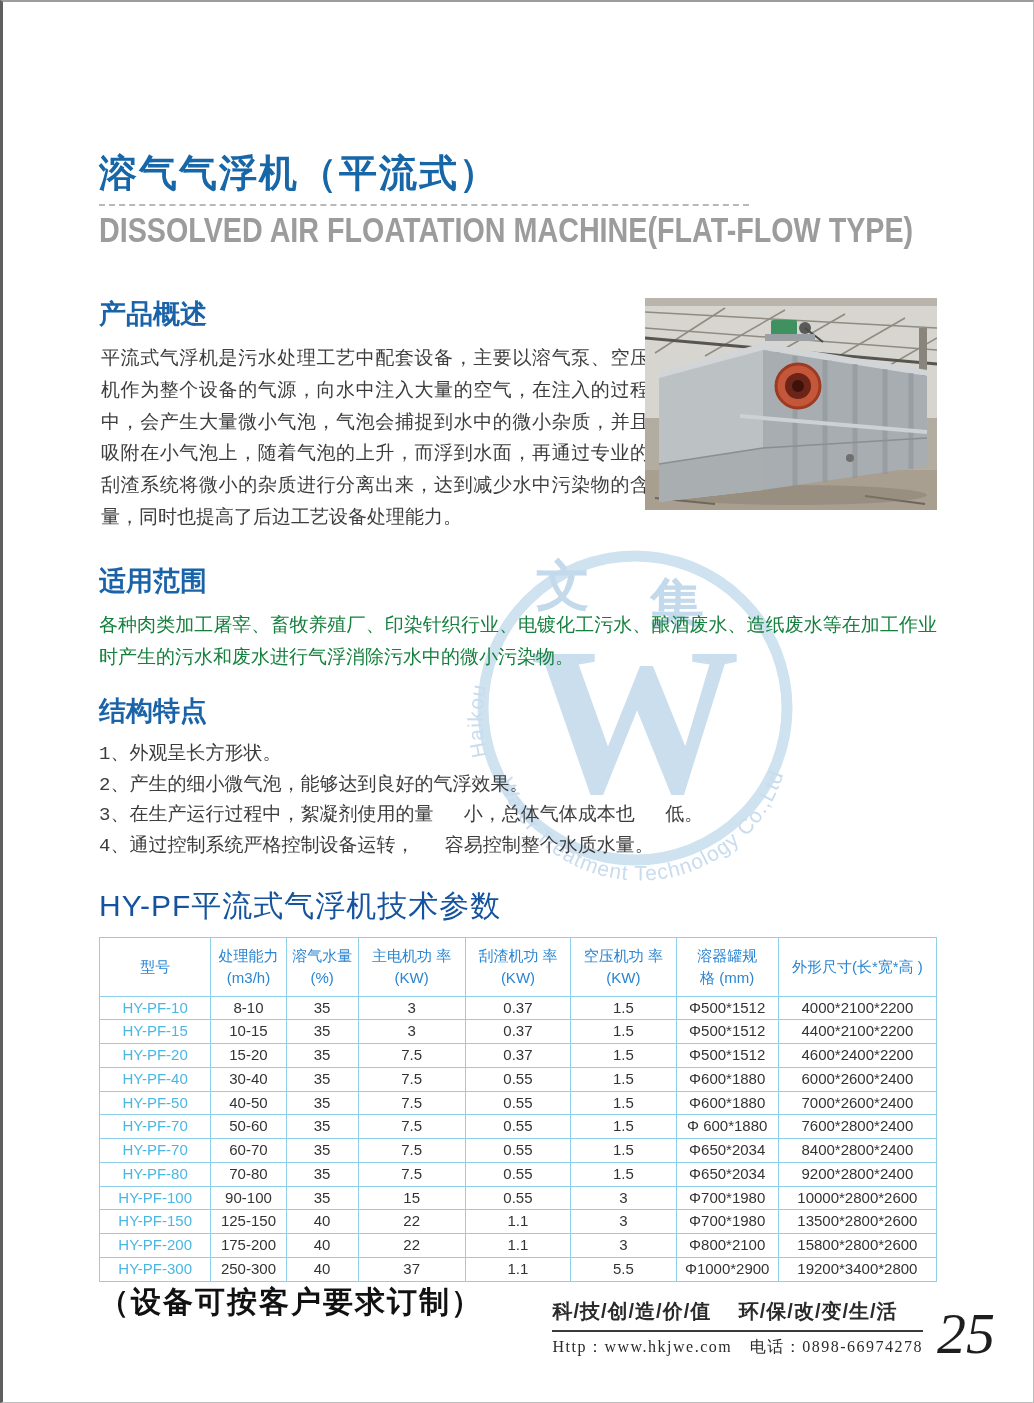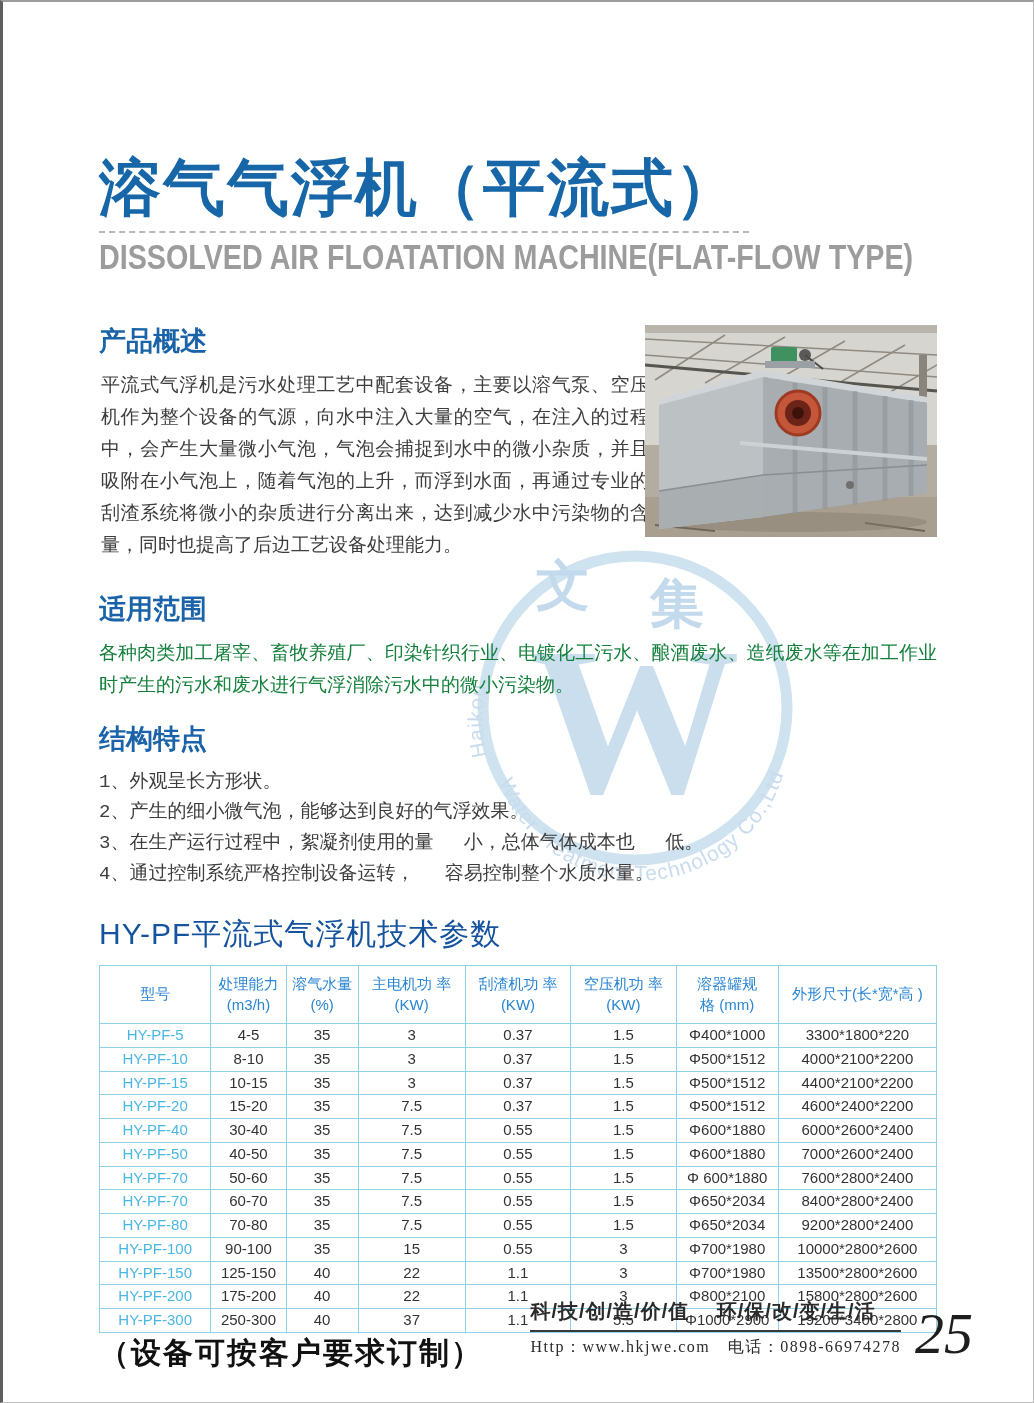--- a/index.html
+++ b/index.html
@@ -5,21 +5,21 @@
   html,body{margin:0;padding:0;background:#e8e8e8;}
   .page{
     position:relative;width:1034px;height:1403px;background:#ffffff;
     box-sizing:border-box;overflow:hidden;
     border:1px solid #bdbdbd;border-left:3px solid #5f5f5f;border-top:2px solid #9c9c9c;
     font-family:"Liberation Sans","DejaVu Sans",sans-serif;
   }
   .content{position:relative;z-index:1;padding:0 96px;}
 
   
-  .title-cn{margin:150px 0 0 0;font-size:62px;font-weight:bold;color:#1767a8;letter-spacing:2px;line-height:1.15;}
+  .title-cn{margin:150px 0 0 0;font-size:38px;font-weight:bold;color:#1767a8;letter-spacing:2px;line-height:1.15;}
   .title-divider{border:none;border-top:2px dashed #b8b8b8;width:650px;margin:8px 0 4px 0;}
   .title-en{font-size:35px;font-weight:bold;color:#9c9c9c;white-space:nowrap;
     transform:scaleX(.82);transform-origin:left center;letter-spacing:0;}
 
   
   .sec-h{font-size:27px;font-weight:bold;color:#1b63a8;margin:0 0 10px 0;}
   .overview{position:relative;margin-top:46px;min-height:218px;}
   .overview-body{width:548px;font-size:19px;line-height:1.68;color:#3d3d3d;text-align:justify;margin:2px;}
   .product-photo{position:absolute;right:0;top:2px;width:292px;height:212px;display:block;}
   .application{margin-top:30px;}
@@ -31,21 +31,21 @@
   
   .table-title{margin:24px 0 0 0;font-size:30px;font-weight:normal;color:#15539e;letter-spacing:1px;}
   table.spec{width:100%;border-collapse:collapse;table-layout:fixed;margin-top:10px;}
   .spec th,.spec td{border:1px solid #8ecfe9;text-align:center;overflow:hidden;}
   .spec th{color:#2a85d2;font-weight:normal;font-size:15px;line-height:1.45;padding:7px 2px;}
   .spec td{color:#333333;font-size:15px;line-height:1.25;padding:2px 2px;}
   .spec td.model{color:#4ab7e3;}
   .note{font-size:30px;font-weight:bold;color:#111111;letter-spacing:2px;}
 
   
-  .footer{position:absolute;right:60px;bottom:44px;display:flex;align-items:flex-end;z-index:1;}
+  .footer{position:absolute;right:38px;bottom:44px;display:flex;align-items:flex-end;z-index:1;}
   .footer-lines{text-align:left;}
   .slogan{font-size:20px;font-weight:bold;color:#2a2a2a;letter-spacing:1px;
     padding-bottom:5px;border-bottom:2px solid #3a3a3a;white-space:nowrap;}
   .contact{font-family:"Liberation Serif","DejaVu Serif",serif;font-size:16px;color:#2a2a2a;
     letter-spacing:1.5px;margin-top:5px;white-space:nowrap;}
   .pagenum{font-family:"Liberation Serif","DejaVu Serif",serif;font-style:italic;
     font-size:58px;line-height:.85;color:#1e1e1e;margin-left:14px;}
 
   
   .watermark{position:absolute;left:412px;top:528px;width:440px;height:360px;z-index:0;pointer-events:none;}
@@ -182,30 +182,20 @@
               <div>溶器罐规</div>
               <div>格 (mm)</div>
             </th>
             <th>
               <div>外形尺寸(长*宽*高 )</div>
             </th>
           </tr>
       </thead>
       <tbody>
           <tr>
-            <td class="model">HY-PF-5</td>
-            <td>4-5</td>
-            <td>35</td>
-            <td>3</td>
-            <td>0.37</td>
-            <td>1.5</td>
-            <td>Φ400*1000</td>
-            <td>3300*1800*220</td>
-          </tr>
-          <tr>
             <td class="model">HY-PF-10</td>
             <td>8-10</td>
             <td>35</td>
             <td>3</td>
             <td>0.37</td>
             <td>1.5</td>
             <td>Φ500*1512</td>
             <td>4000*2100*2200</td>
           </tr>
           <tr>

